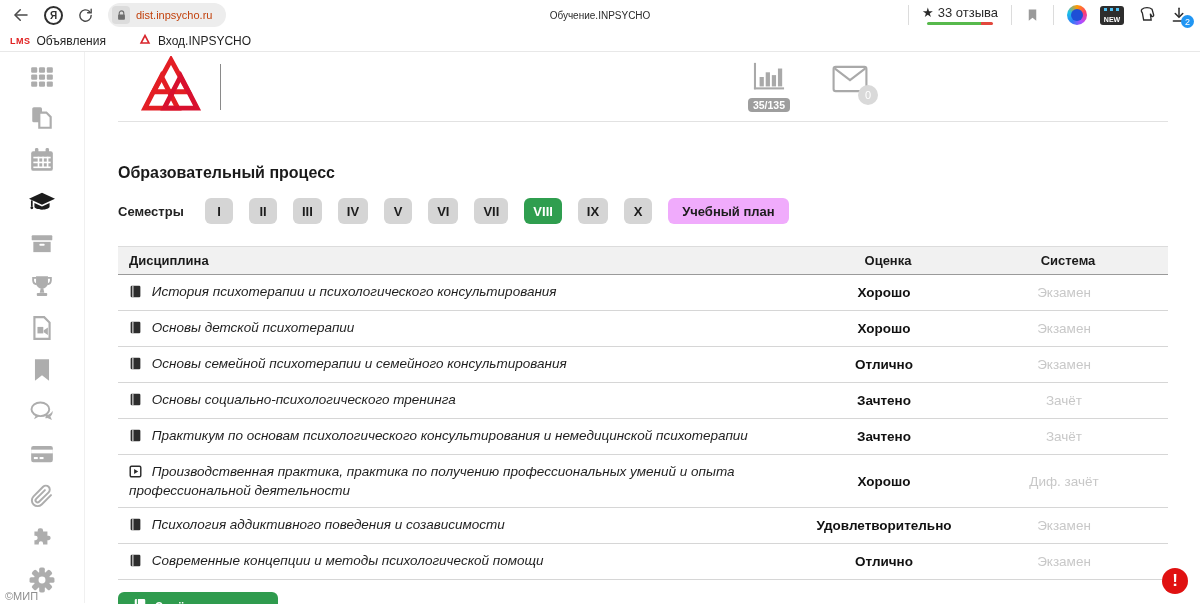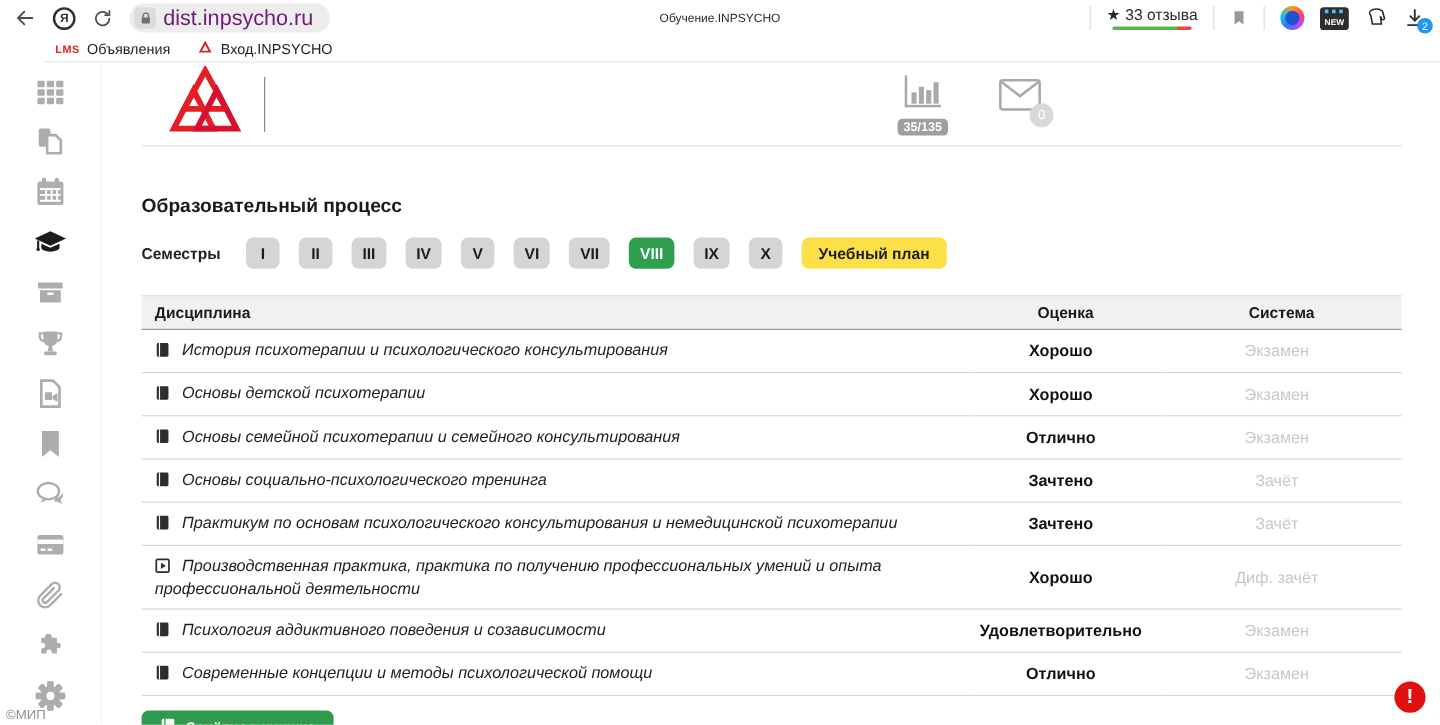--- a/index.html
+++ b/index.html
@@ -6,39 +6,39 @@
   html,body { width:1200px; height:604px; overflow:hidden; background:#fff;
     font-family:"Liberation Sans", sans-serif; }
 
   
   .chrome { height:30px; display:flex; align-items:center; padding:0 12px; gap:14px; position:relative; background:#fff; }
   .chrome-icon { display:flex; align-items:center; justify-content:center; color:#4a4a4a; }
   .ya-circle { width:19px; height:19px; border:2px solid #2f2f2f; border-radius:50%;
     font-size:10px; font-weight:bold; color:#2f2f2f; display:flex; align-items:center; justify-content:center; }
   .addr { display:flex; align-items:center; height:24px; background:#ededed; border-radius:13px; padding:0 14px 0 4px; gap:6px; }
   .lock-badge { width:18px; height:18px; border-radius:4px; background:#dcdcdc; display:flex; align-items:center; justify-content:center; }
-  .addr-text { font-size:18px; color:#701a75; }
+  .addr-text { font-size:11px; color:#c2410c; }
   .page-title { position:absolute; left:0; right:0; text-align:center; font-size:10px; color:#2b2b2b; pointer-events:none; }
   .chrome-right { margin-left:auto; display:flex; align-items:center; gap:13px; z-index:2; }
   .vdiv { width:1px; height:20px; background:#dcdcdc; }
   .reviews { display:flex; flex-direction:column; align-items:center; gap:2px; }
   .reviews-top { display:flex; align-items:center; gap:4px; font-size:13px; color:#2b2b2b; }
   .reviews-bar { width:66px; height:3px; border-radius:2px;
     background:linear-gradient(to right,#57b94c 82%, #e2483d 82%); }
   .color-circle { width:20px; height:20px; border-radius:50%;
     background:conic-gradient(#ff9a00,#ff3d6e,#b44bff,#2e7cf6,#18c3e8,#ff9a00); position:relative; }
   .color-circle::after { content:""; position:absolute; inset:4px; border-radius:50%; background:#1e4fd6; }
   .new-icon { width:24px; height:19px; background:#2d2d2d; border-radius:3px; color:#fff;
     font-size:7px; font-weight:bold; display:flex; align-items:flex-end; justify-content:center; padding-bottom:2px; position:relative; }
   .new-icon::before { content:""; position:absolute; top:2px; left:4px; width:3px; height:3px; background:#4fc3f7;
     box-shadow:6px 0 #4fc3f7, 12px 0 #4fc3f7; }
   .dl-wrap { position:relative; }
   .dl-badge { position:absolute; right:-6px; bottom:-4px; width:13px; height:13px; border-radius:50%;
     background:#2196f3; color:#fff; font-size:9px; display:flex; align-items:center; justify-content:center; }
-  .bookmarks { height:22px; display:flex; align-items:center; gap:22px; padding:0 10px; border-bottom:1px solid #e8e8e8;margin-left:36px; }
+  .bookmarks { height:22px; display:flex; align-items:center; gap:32px; padding:0 10px; border-bottom:1px solid #e8e8e8; }
   .bm-item { display:flex; align-items:center; gap:6px; font-size:12px; color:#1f1f1f; }
   .lms-mark { color:#e02020; font-size:9px; font-weight:bold; letter-spacing:0.5px; }
 
   
   .content { display:flex; height:551px; }
   .sidebar { width:85px; flex-shrink:0; position:relative; border-right:1px solid #f0f0f0; padding-top:11px; }
   .sb-item { width:84px; height:26px; display:flex; align-items:center; justify-content:center;
     color:#adadad; margin-bottom:16px; cursor:pointer; }
   .sb-item.active { color:#1c1c1c; }
   .sb-item svg { width:26px; height:26px; }
@@ -63,21 +63,21 @@
     background:#d9d9d9; color:#fff; font-size:11px; display:flex; align-items:center; justify-content:center; }
 
   
   .heading { margin-top:42px; font-size:16px; font-weight:bold; color:#1a1a1a; }
   .sem-row { margin-top:16px; display:flex; align-items:center; }
   .sem-label { font-size:13px; font-weight:bold; color:#222; width:87px; }
   .sem-buttons { display:flex; gap:16px; }
   .sem-btn { min-width:28px; height:26px; padding:0 9px; border:none; border-radius:6px; background:#d5d5d5;
     color:#1c1c1c; font-family:inherit; font-size:13px; font-weight:bold; cursor:pointer; }
   .sem-btn.active { background:#2f9e4f; color:#fff; }
-  .plan-btn { margin-left:16px; height:26px; padding:0 14px; border:none; border-radius:6px; background:#fde047;
+  .plan-btn { margin-left:16px; height:26px; padding:0 14px; border:none; border-radius:6px; background:#f0abfc;
     color:#1c1c1c; font-family:inherit; font-size:13px; font-weight:bold; cursor:pointer; }
 
   
   table.grades { margin-top:22px; width:1050px; border-collapse:collapse; }
   col.c1 { width:690px; } col.c2 { width:160px; } col.c3 { width:200px; }
   thead th { background:#f1f1f1; font-size:13px; font-weight:bold; color:#1a1a1a;
     padding:6px 0; border-top:1px solid #dcdcdc; border-bottom:1px solid #9a9a9a; }
   th.h-disc { text-align:left; padding-left:11px; }
   th.h-grade, th.h-sys { text-align:center; }
   tbody td { border-bottom:1px solid #d6d6d6; padding:8px 8px 8px 0; font-size:13.5px; line-height:17px; vertical-align:middle; }

